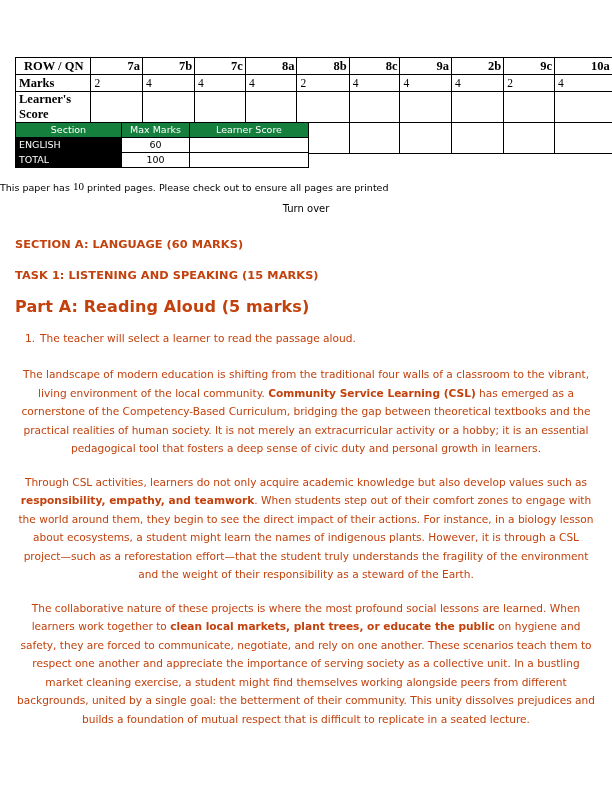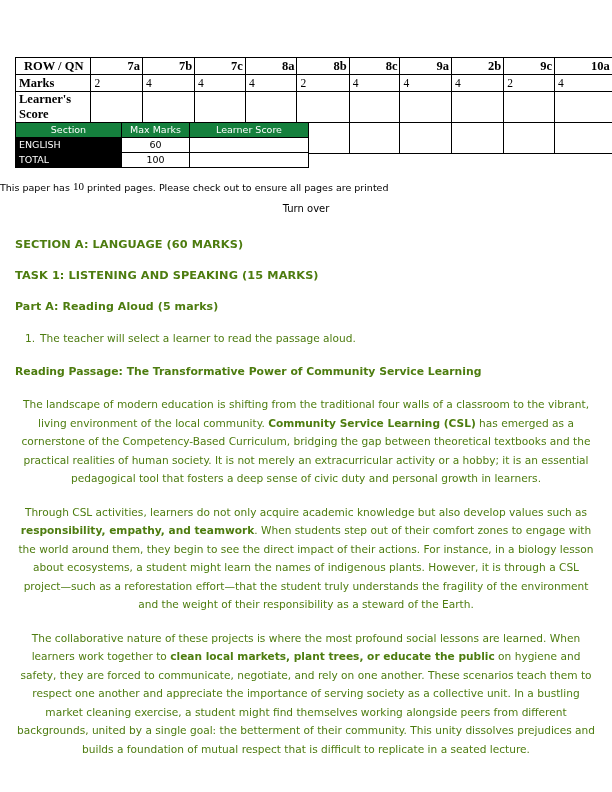--- a/index.html
+++ b/index.html
@@ -138,31 +138,31 @@
     color: #000;
   }
 
   
   .content {
     position: absolute;
     left: 15px;
     top: 238px;
     width: 582px;
     font-family: "DejaVu Sans", sans-serif;
-    color: #4d7c0f;
+    color: #c2410c;
   }
   .heading {
     font-weight: bold;
     font-size: 11.3px;
     letter-spacing: 0.1px;
     margin: 0 0 17px 0;
     line-height: 14px;
   }
   .heading.sub {
-    font-size: 11px;
+    font-size: 16px;
     margin-top: 16px;
   }
   .listitem {
     margin: 0 0 19px 0;
     padding-left: 24px;
     text-indent: -14px;
     font-size: 10.6px;
     line-height: 15px;
   }
   .listitem .num { margin-right: 5px; }
@@ -289,21 +289,20 @@
     <div class="heading">SECTION A: LANGUAGE (60 MARKS)</div>
 
     <div class="heading">TASK 1: LISTENING AND SPEAKING (15 MARKS)</div>
 
     <div class="heading sub">Part A: Reading Aloud (5 marks)</div>
 
     <div class="listitem">
       <span class="num">1.</span><span>The teacher will select a learner to read the passage aloud.</span>
     </div>
 
-    <div class="passage-title">Reading Passage: The Transformative Power of Community Service Learning</div>
 
     <div id="passage-paragraphs">
         <p class="para"><span>The landscape of modern education is shifting from the traditional four walls of a classroom to the vibrant, living environment of the local community. </span><b>Community Service Learning (CSL)</b><span> has emerged as a cornerstone of the Competency-Based Curriculum, bridging the gap between theoretical textbooks and the practical realities of human society. It is not merely an extracurricular activity or a hobby; it is an essential pedagogical tool that fosters a deep sense of civic duty and personal growth in learners.</span></p>
         <p class="para"><span>Through CSL activities, learners do not only acquire academic knowledge but also develop values such as </span><b>responsibility, empathy, and teamwork</b><span>. When students step out of their comfort zones to engage with the world around them, they begin to see the direct impact of their actions. For instance, in a biology lesson about ecosystems, a student might learn the names of indigenous plants. However, it is through a CSL project—such as a reforestation effort—that the student truly understands the fragility of the environment and the weight of their responsibility as a steward of the Earth.</span></p>
         <p class="para"><span>The collaborative nature of these projects is where the most profound social lessons are learned. When learners work together to </span><b>clean local markets, plant trees, or educate the public</b><span> on hygiene and safety, they are forced to communicate, negotiate, and rely on one another. These scenarios teach them to respect one another and appreciate the importance of serving society as a collective unit. In a bustling market cleaning exercise, a student might find themselves working alongside peers from different backgrounds, united by a single goal: the betterment of their community. This unity dissolves prejudices and builds a foundation of mutual respect that is difficult to replicate in a seated lecture.</span></p>
       </div>
 
   </div>
 
 </div>

